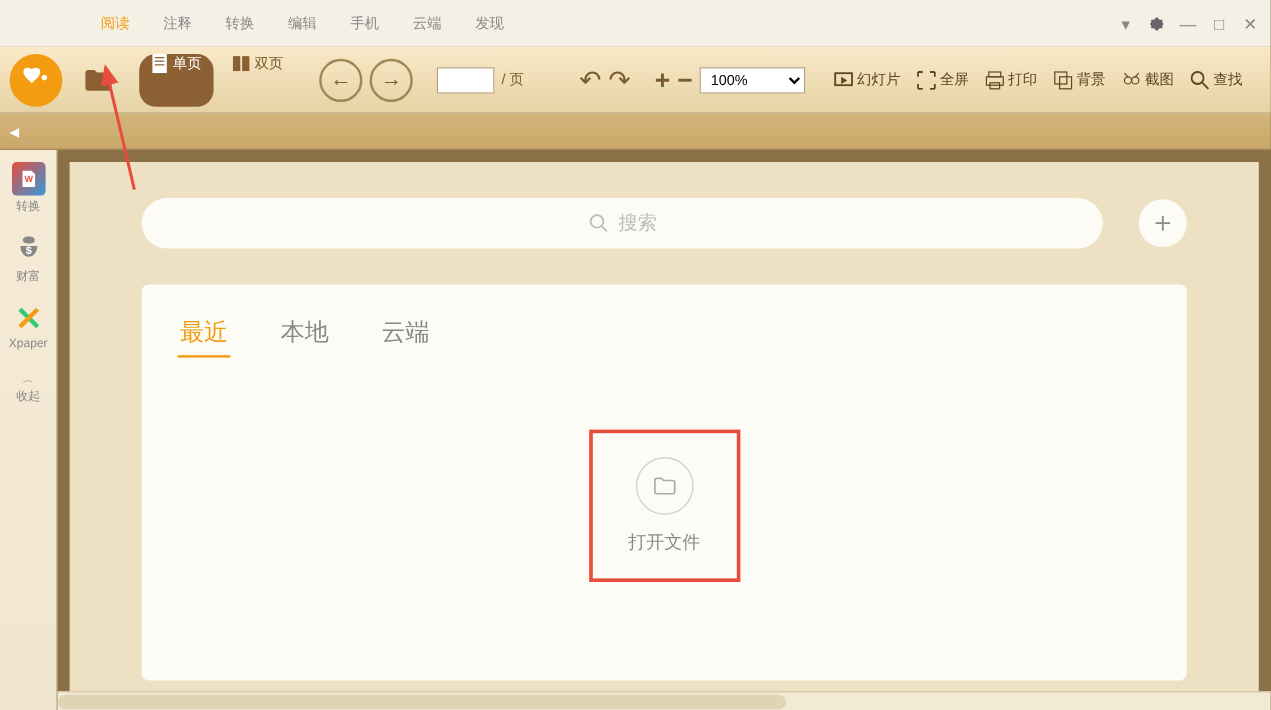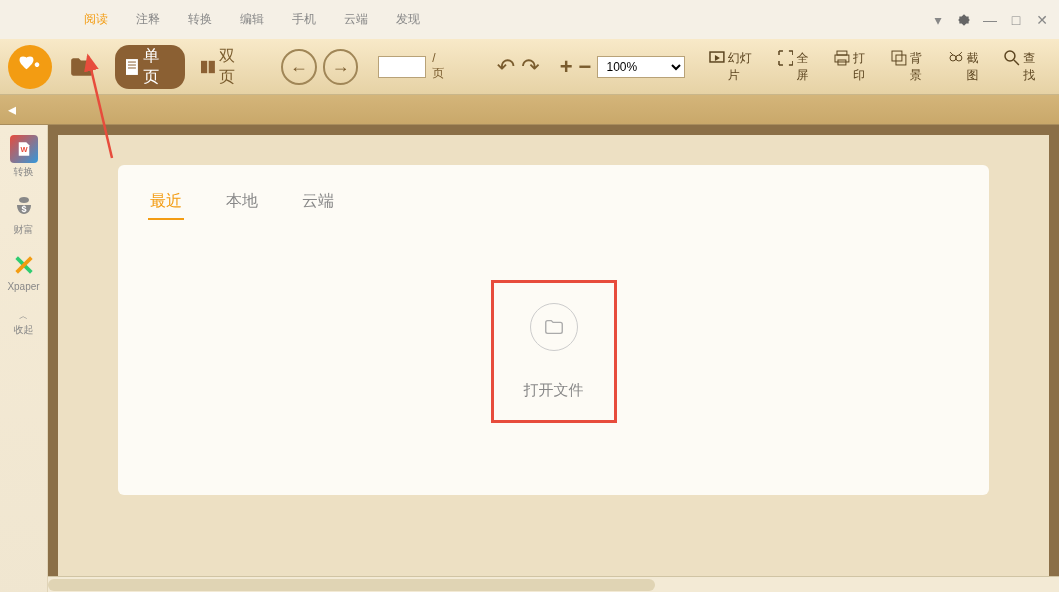--- a/index.html
+++ b/index.html
@@ -13,28 +13,28 @@
     .tab.active { color: #f39c12; font-weight: 500; }
     .titlebar-right { margin-left: auto; display: flex; align-items: center; gap: 8px; padding-right: 8px; }
     .titlebar-btn { width: 18px; height: 18px; display: flex; align-items: center; justify-content: center; cursor: pointer; color: #888; font-size: 14px; }
 
     
     .toolbar { height: 56px; background: linear-gradient(to bottom, #f8e9c8, #e6d2a5); display: flex; align-items: center; padding: 0 8px; border-bottom: 1px solid #c9b68a; gap: 6px; }
     .logo-circle { width: 44px; height: 44px; border-radius: 50%; background: #f39c12; display: flex; align-items: center; justify-content: center; margin-right: 6px; }
     .logo-circle svg { width: 28px; height: 28px; fill: #fff; }
     .folder-btn { width: 36px; height: 36px; display: flex; align-items: center; justify-content: center; cursor: pointer; margin-right: 10px; }
     .folder-btn svg { width: 30px; height: 26px; fill: #8b6033; }
-    .page-mode-btn { height: 44px; padding: 0 10px; border-radius: 14px; display: flex; align-items: center; gap: 4px; font-size: 16px; cursor: pointer; }
+    .page-mode-btn { height: 44px; padding: 0 10px; border-radius: 14px; display: flex; align-items: flex-start; gap: 4px; font-size: 12px; cursor: pointer; }
     .page-mode-btn.active { background: #8b6033; color: #fff; }
     .page-mode-btn:not(.active) { color: #7a5c2e; }
     .page-mode-icon { width: 14px; height: 16px; }
     .nav-btn { width: 36px; height: 36px; border-radius: 50%; border: 2px solid #a08657; display: flex; align-items: center; justify-content: center; cursor: pointer; color: #7a5c2e; font-size: 18px; background: transparent; }
     .page-input { width: 48px; height: 22px; background: #fff; border: 1px solid #b8a278; font-size: 12px; padding: 0 4px; }
     .page-label { font-size: 12px; color: #7a5c2e; }
-    .toolbar-icon-btn { display: flex; align-items: flex-start; gap: 3px; font-size: 12px; color: #5c4520; cursor: pointer; padding: 0 4px; }
+    .toolbar-icon-btn { display: flex; align-items: center; gap: 3px; font-size: 12px; color: #5c4520; cursor: pointer; padding: 0 4px; }
     .toolbar-icon-btn svg { width: 16px; height: 16px; fill: #5c4520; }
     .zoom-select { height: 22px; width: 88px; background: #fff; border: 1px solid #b8a278; font-size: 12px; padding: 0 4px; }
     .toolbar-sep { margin: 0 4px; }
     .undo-redo { font-size: 22px; color: #7a5c2e; cursor: pointer; }
     .plus-minus { font-size: 22px; color: #7a5c2e; cursor: pointer; font-weight: bold; }
 
     
     .secondary-bar { height: 30px; background: linear-gradient(to bottom, #d4b57a, #c9a86a); border-bottom: 1px solid #a88c5c; display: flex; align-items: center; padding: 0 8px; }
     .back-arrow { color: #fff; font-size: 16px; cursor: pointer; }
 
@@ -47,24 +47,24 @@
     .sidebar-collapse { margin-top: 4px; font-size: 10px; color: #888; cursor: pointer; display: flex; flex-direction: column; align-items: center; }
 
     
     .content { flex: 1; background: #8b6f47; padding: 10px 10px 10px 10px; display: flex; flex-direction: column; }
     .content-inner { flex: 1; background: #ede0c3; padding: 30px 60px; }
     .search-row { display: flex; align-items: center; gap: 30px; margin-bottom: 30px; }
     .search-box { flex: 1; height: 42px; background: #fdfbf5; border-radius: 21px; display: flex; align-items: center; justify-content: center; gap: 8px; color: #bbb; font-size: 16px; cursor: text; }
     .add-circle { width: 40px; height: 40px; border-radius: 50%; background: #fdfbf5; display: flex; align-items: center; justify-content: center; font-size: 24px; color: #888; cursor: pointer; }
     .file-panel { background: #fdfbf5; border-radius: 6px; padding: 20px 30px 60px; min-height: 330px; }
     .file-tabs { display: flex; gap: 40px; border-bottom: none; margin-bottom: 60px; }
-    .file-tab { font-size: 16px; color: #888; padding: 6px 2px; cursor: pointer; }
+    .file-tab { font-size: 20px; color: #888; padding: 6px 2px; cursor: pointer; }
     .file-tab.active { color: #f39c12; border-bottom: 2px solid #f39c12; }
     .open-file-area { display: flex; justify-content: center; }
-    .open-file-box { border: 3px solid #e74c3c; padding: 20px 30px; display: flex; flex-direction: column; align-items: center; gap: 30px; cursor: pointer; }
+    .open-file-box { border: 3px solid #e74c3c; padding: 20px 30px; display: flex; flex-direction: column; align-items: center; gap: 14px; cursor: pointer; }
     .open-file-circle { width: 48px; height: 48px; border: 1px solid #ccc; border-radius: 50%; display: flex; align-items: center; justify-content: center; color: #aaa; }
     .open-file-label { font-size: 15px; color: #888; }
 
     
     .red-arrow { position: absolute; top: 48px; left: 72px; pointer-events: none; z-index: 1000;}
     .red-arrow svg { overflow: visible; }
 
     
     .bottom-scroll { position: absolute; bottom: 0; left: 48px; right: 0; height: 16px; background: #f3ead5; border-top: 1px solid #d0c4a4; }
     .scroll-thumb { position: absolute; left: 0; top: 2px; width: 60%; height: 12px; background: #e0d4b4; border-radius: 6px; }
@@ -217,20 +217,35 @@
       <span class="sidebar-label">Xpaper</span>
     </div>
     <div class="sidebar-collapse">
       <span style="font-size:9px">︿</span>
       <span>收起</span>
     </div>
   </div>
 
   <div class="content">
     <div class="content-inner">
+      <div class="search-row">
+        <div class="search-box">
+          <svg width="18" height="18" viewBox="0 0 24 24">
+              <circle cx="10" cy="10" r="7" fill="none" stroke="#bbb" stroke-width="2"></circle>
+              <line x1="15" y1="15" x2="21" y2="21" stroke="#bbb" stroke-width="2"></line>
+            </svg>
+          <span>搜索</span>
+        </div>
+        <div class="add-circle">
+          <svg width="18" height="18" viewBox="0 0 24 24">
+              <line x1="12" y1="4" x2="12" y2="20" stroke="#888" stroke-width="2"></line>
+              <line x1="4" y1="12" x2="20" y2="12" stroke="#888" stroke-width="2"></line>
+            </svg>
+        </div>
+      </div>
 
       <div class="file-panel">
         <div class="file-tabs">
           <div class="file-tab active">最近</div>
           <div class="file-tab">本地</div>
           <div class="file-tab">云端</div>
         </div>
 
         <div class="open-file-area">
           <div class="open-file-box">

